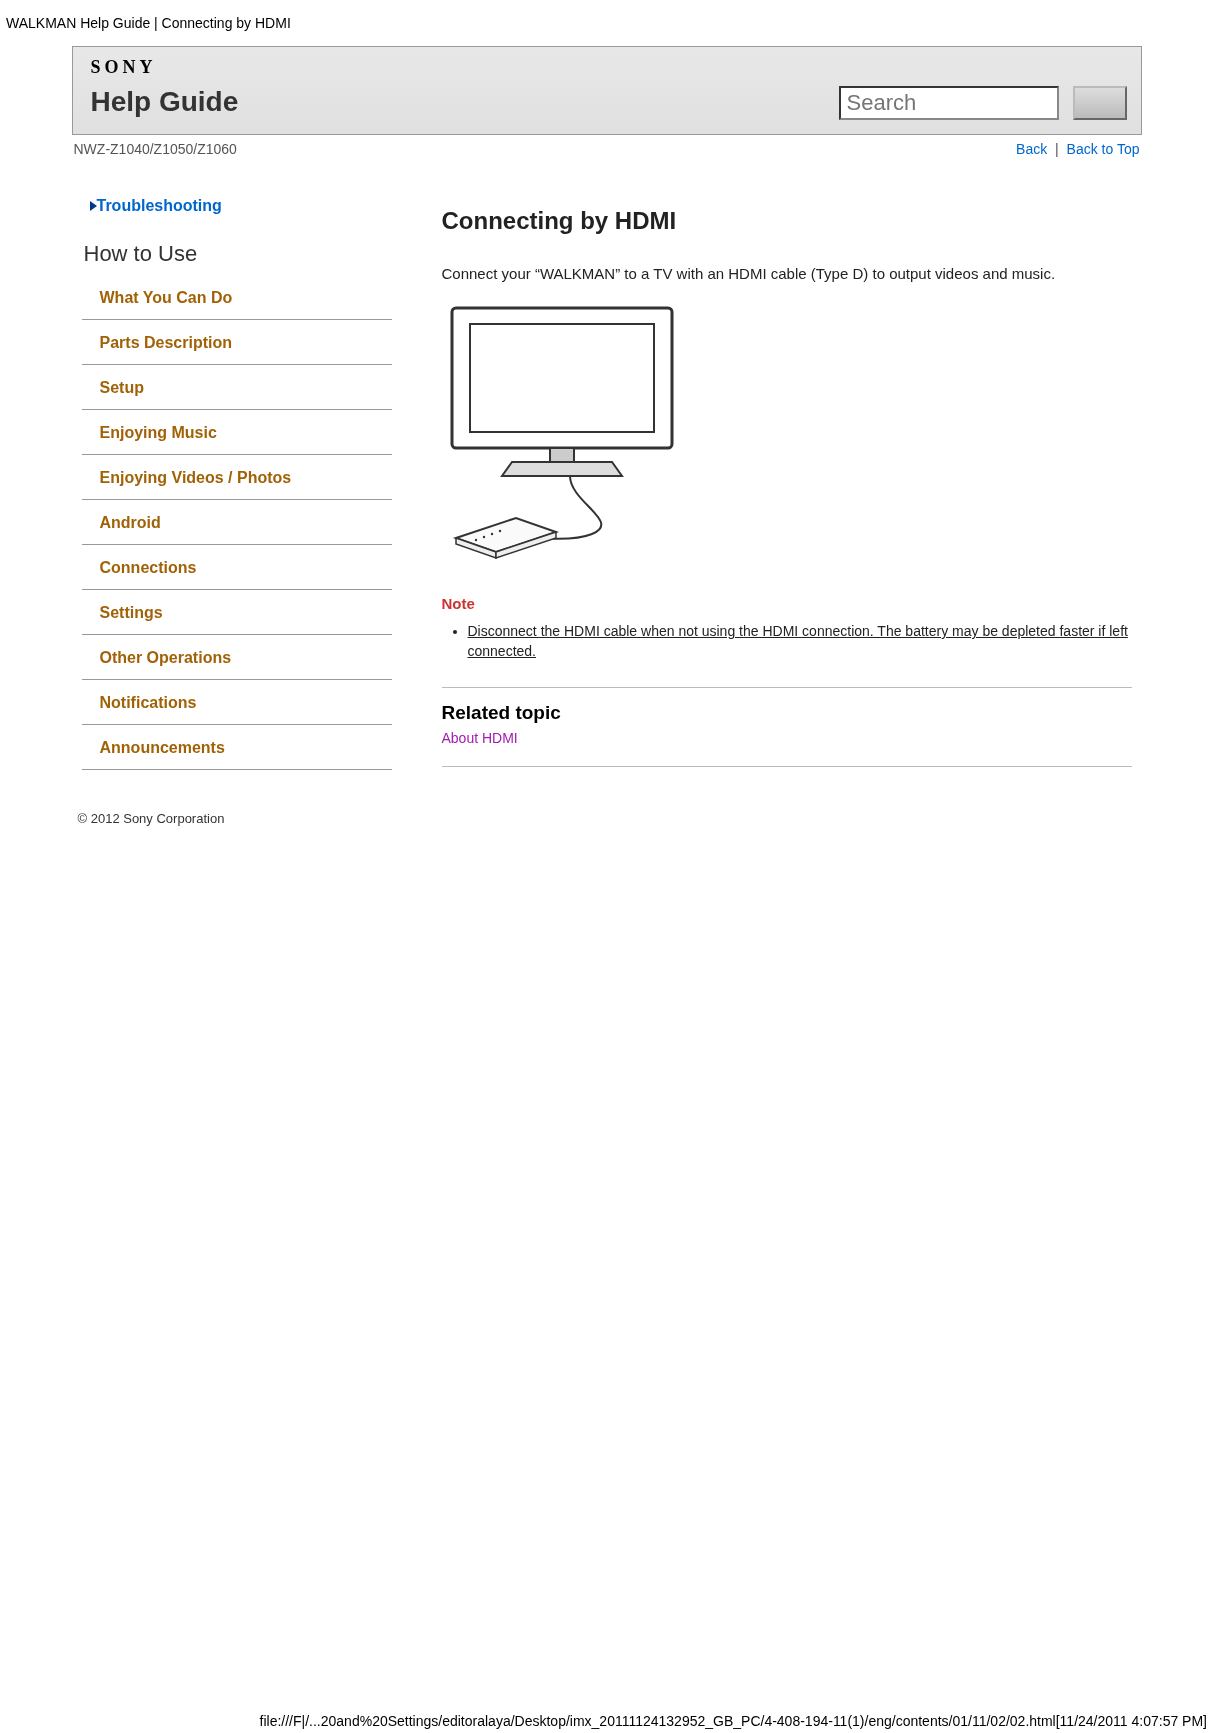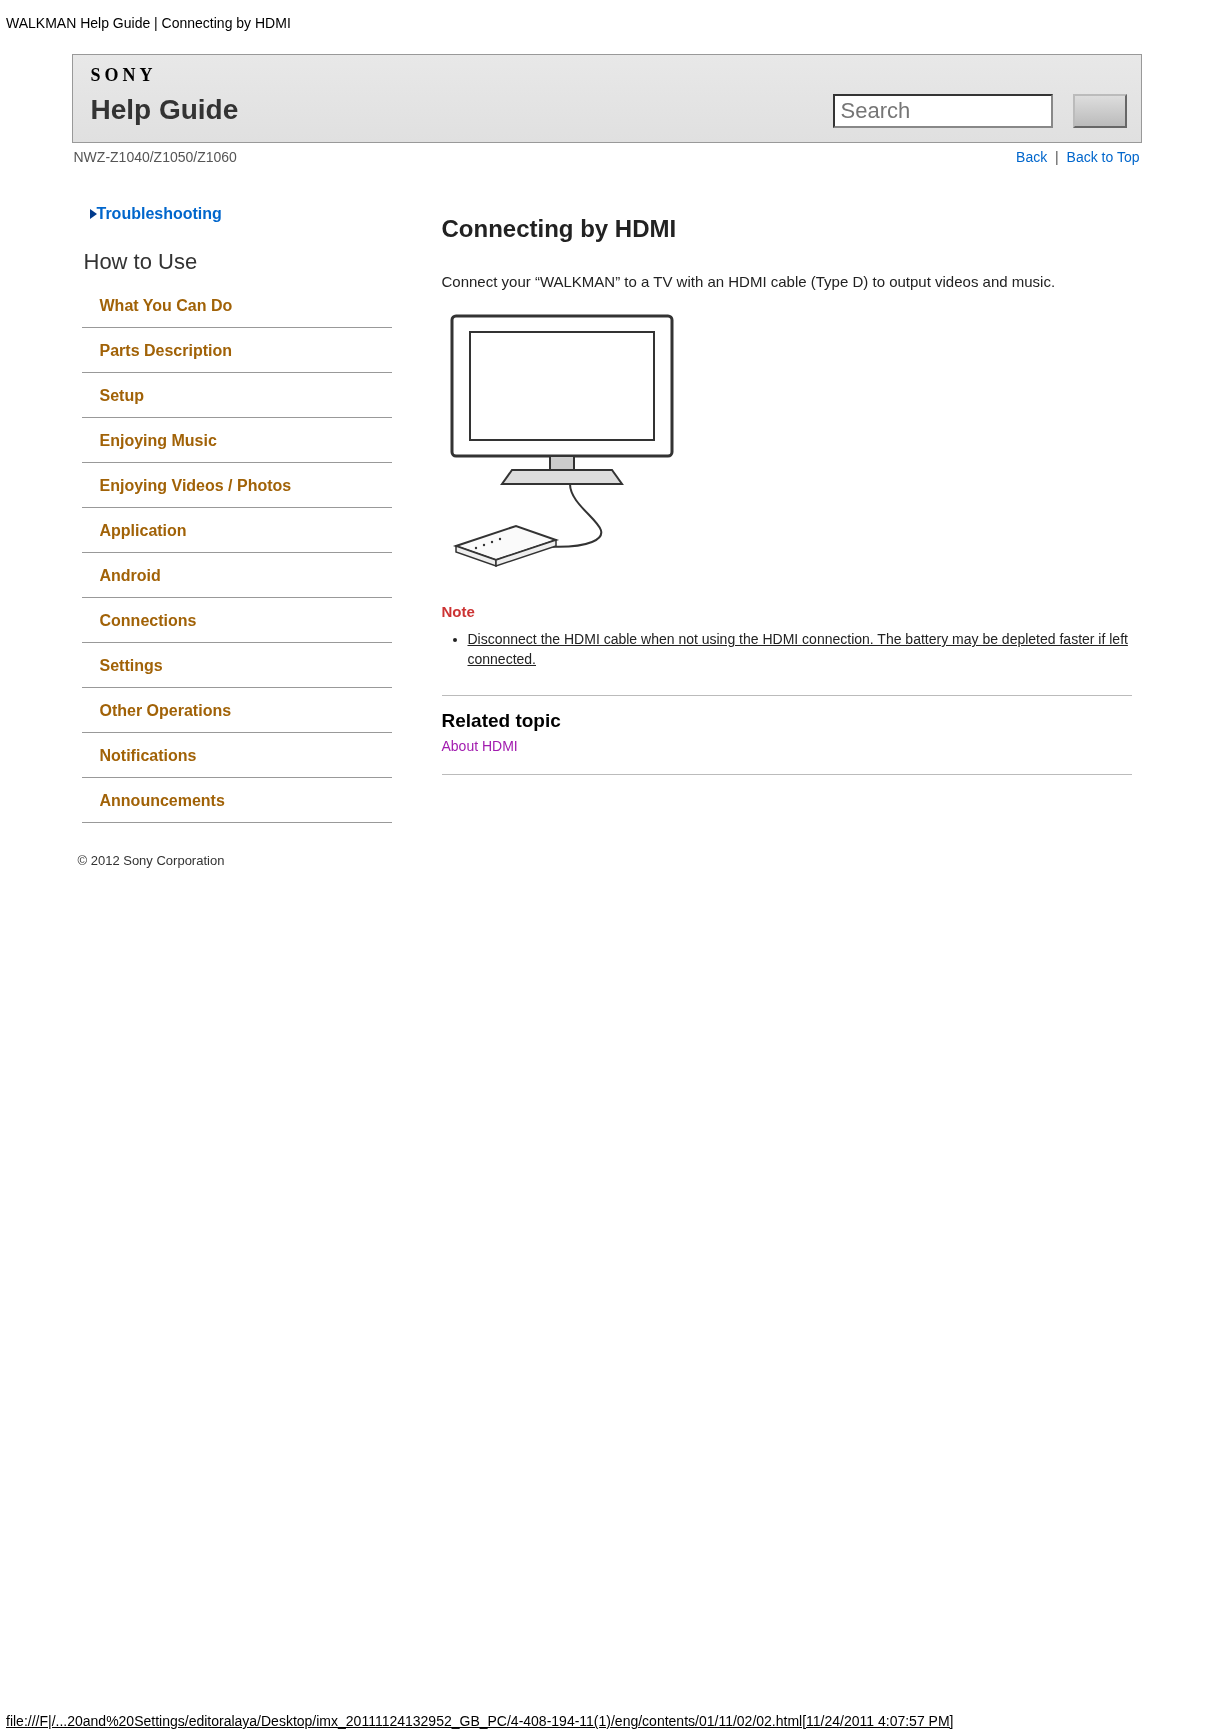--- a/index.html
+++ b/index.html
@@ -10,21 +10,21 @@
     color: #000;
     background: #fff;
   }
   .browser-title {
     font-size: 14px;
     padding: 15px 6px;
     color: #000;
   }
   .page-wrap {
     width: 1070px;
-    margin: 8px auto;
+    margin: 0 auto;
   }
   .header-bar {
     border: 1px solid #999;
     background: linear-gradient(#e8e8e8, #e0e0e0);
     padding: 10px 18px 16px 18px;
     position: relative;
   }
   .sony-logo {
     font-family: "Times New Roman", serif;
     font-weight: bold;
@@ -35,21 +35,21 @@
   .help-guide-title {
     font-size: 28px;
     font-weight: bold;
     color: #333;
   }
   .search-wrap {
     position: absolute;
     right: 14px;
     bottom: 14px;
     display: flex;
-    gap: 20px;
+    gap: 14px;
     align-items: flex-start;
   }
   .search-input {
     border: 2px inset #888;
     font-size: 22px;
     color: #888;
     padding: 2px 6px;
     width: 220px;
     height: 34px;
     background: #fff;
@@ -126,22 +126,21 @@
   .copyright { font-size: 13px; color: #333; padding: 30px 6px 40px 6px; }
   .footer-path {
     font-size: 14px;
     color: #000;
     padding: 4px 6px;
     position: fixed;
     bottom: 0;
     left: 0;
     right: 0;
     background: #fff;
-    text-align: left;
-    text-decoration: underline;
+    text-align: right;
   }
 </style>
 </head>
 <body>
 
 <div class="browser-title">WALKMAN Help Guide | Connecting by HDMI</div>
 
 <div class="page-wrap">
 
   <div class="header-bar">
@@ -169,21 +168,20 @@
         <span class="chev"></span>
         <span class="label">Troubleshooting</span>
       </div>
       <div class="howto-title">How to Use</div>
       <ul class="nav-list">
         <li>What You Can Do</li>
         <li>Parts Description</li>
         <li>Setup</li>
         <li>Enjoying Music</li>
         <li>Enjoying Videos / Photos</li>
-        <li>Application</li>
         <li>Android</li>
         <li>Connections</li>
         <li>Settings</li>
         <li>Other Operations</li>
         <li>Notifications</li>
         <li>Announcements</li>
       </ul>
     </div>
 
     <div class="main">

